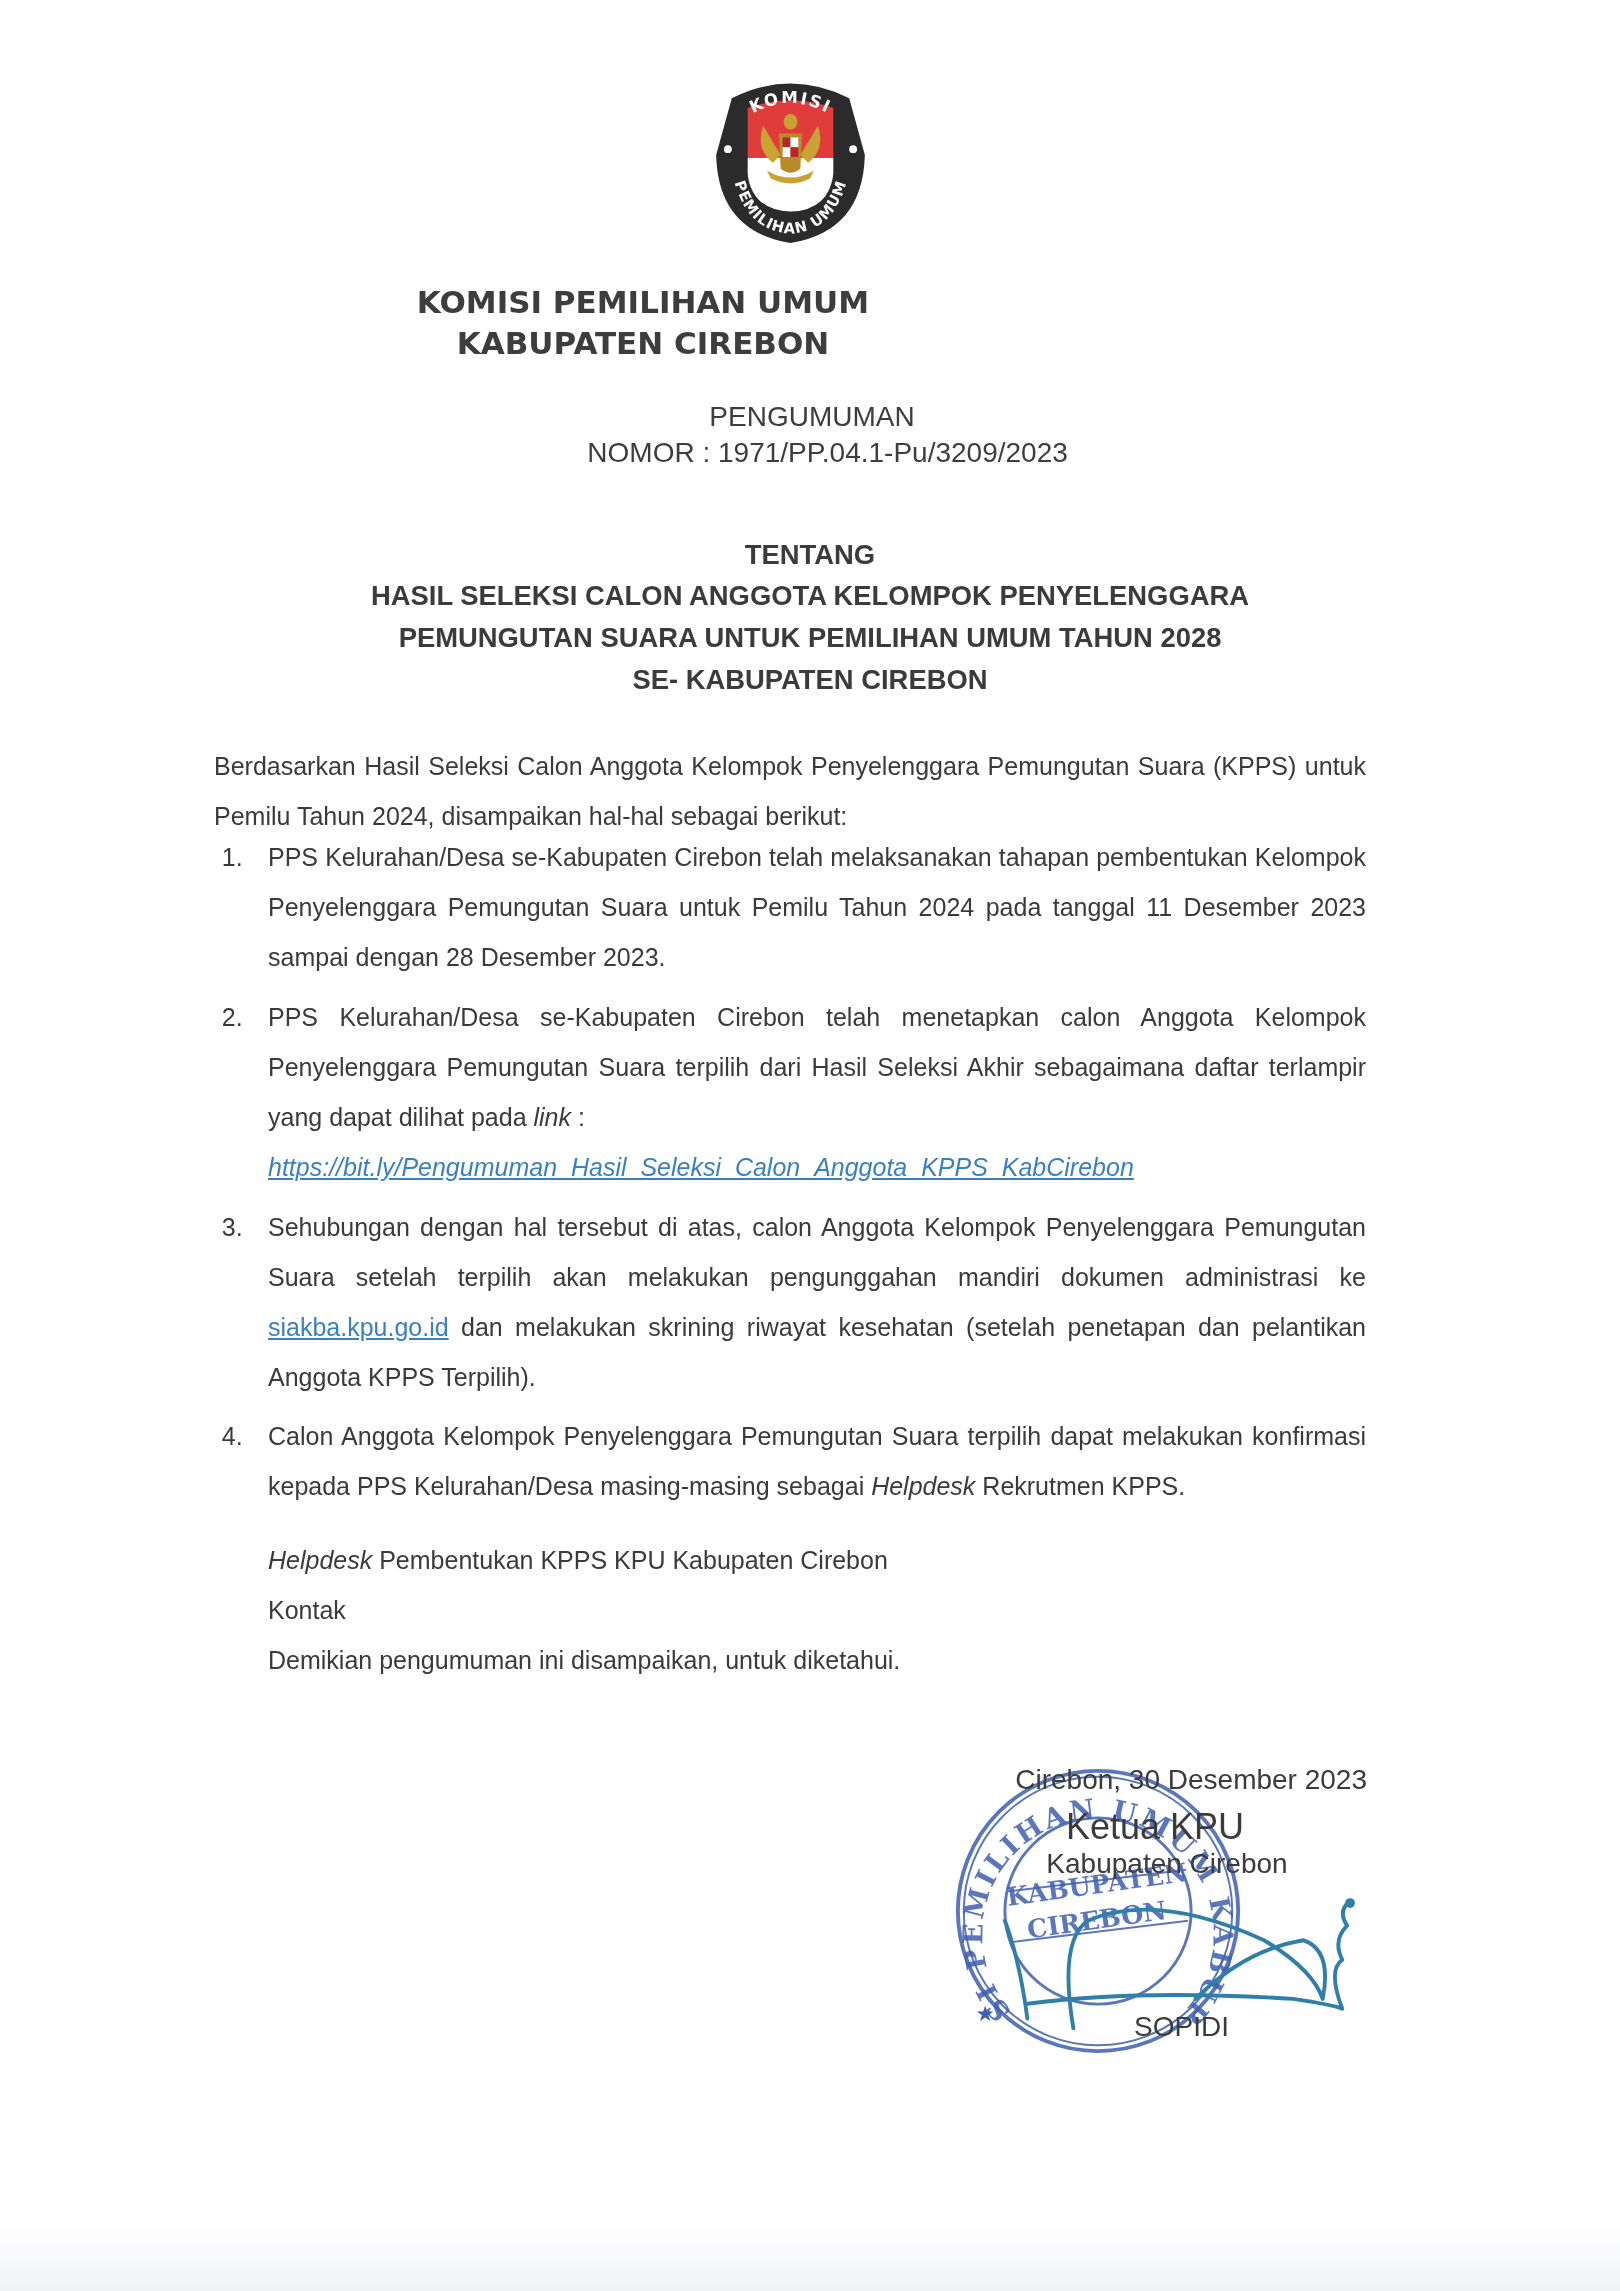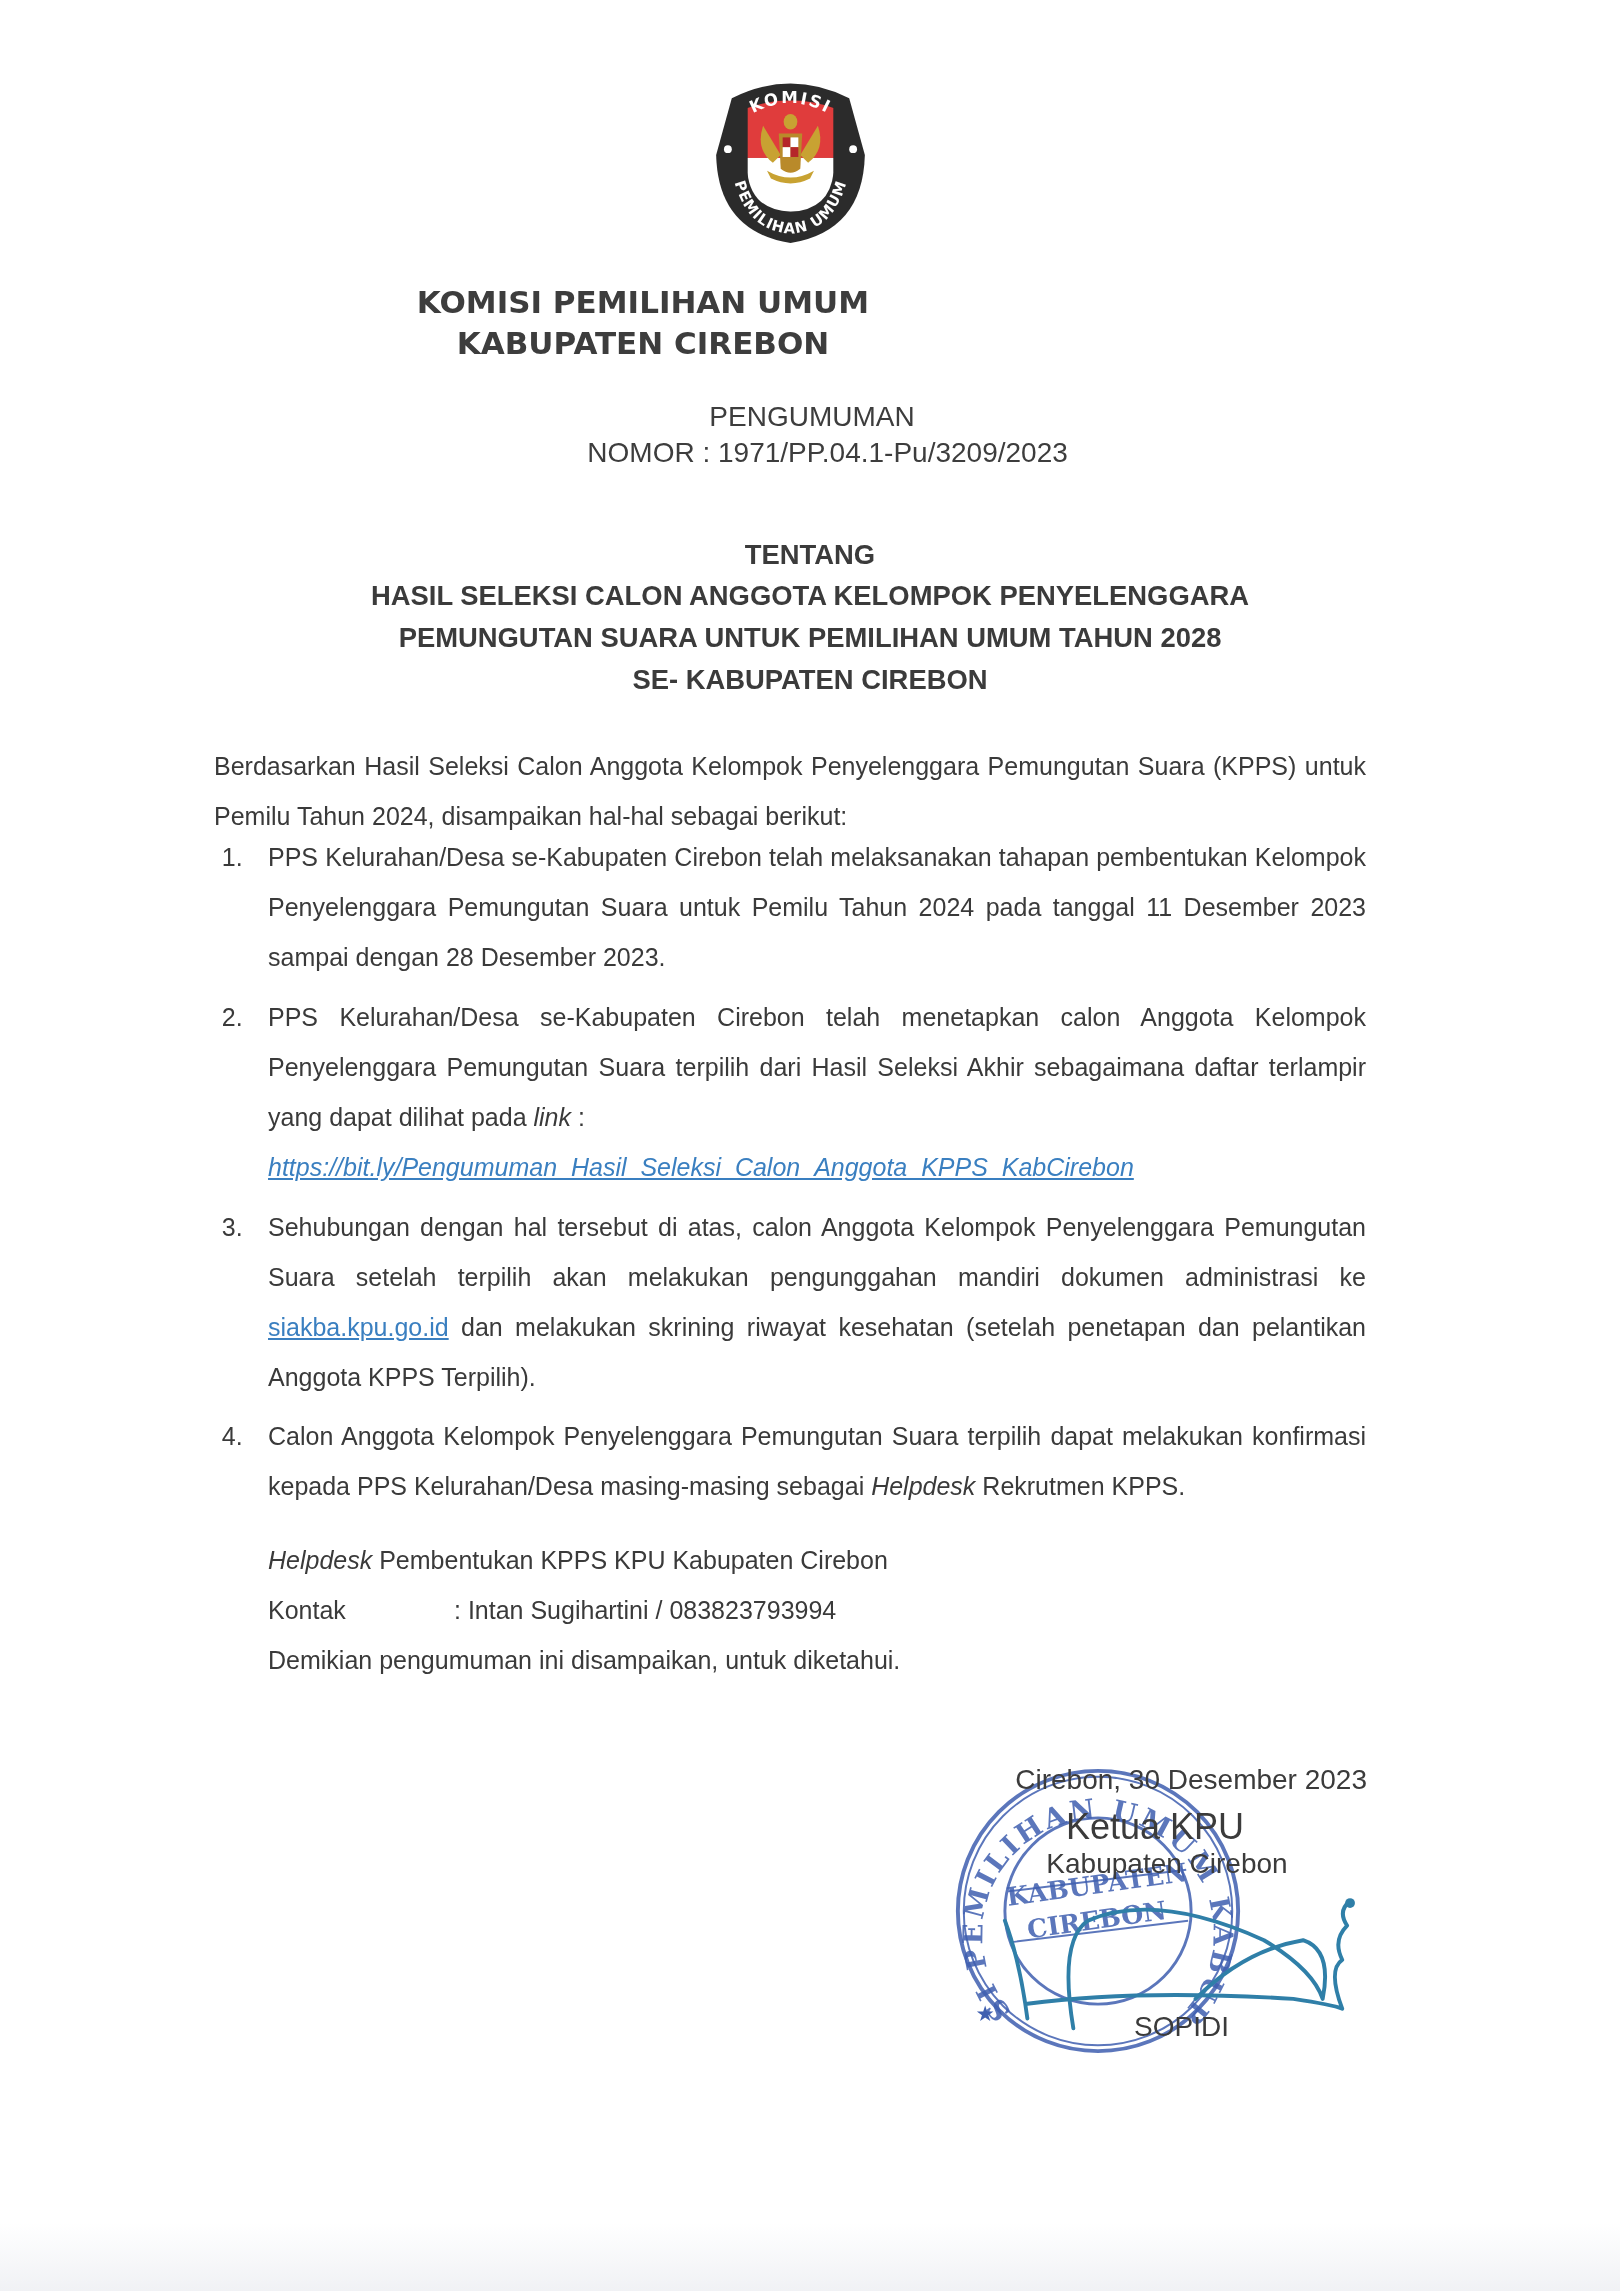--- a/index.html
+++ b/index.html
@@ -141,21 +141,20 @@
     <div class="item">
       <span class="num">4.</span>
       <p><span>Calon Anggota Kelompok Penyelenggara Pemungutan Suara terpilih dapat melakukan konfirmasi kepada PPS Kelurahan/Desa masing-masing sebagai </span><em>Helpdesk</em><span> Rekrutmen KPPS.</span></p>
     </div>
   </div>
 
   <div class="helpdesk body-text">
     <div><em>Helpdesk</em><span> Pembentukan KPPS KPU Kabupaten Cirebon</span></div>
     <div class="hrow">
       <span class="hlabel">Kontak</span>
-      <span class="hval">: Intan Sugihartini / 083823793994</span>
     </div>
     <div class="closing">Demikian pengumuman ini disampaikan, untuk diketahui.</div>
   </div>
 
   <svg class="stamp" viewBox="0 0 320 300">
     <defs>
       <path id="stampArc" d="M 70 250 A 118 118 0 1 1 250 250"></path>
     </defs>
     <g fill="none" stroke="#3f5fb0" opacity="0.85">
       <circle cx="160" cy="150" r="143" stroke-width="4"></circle>

